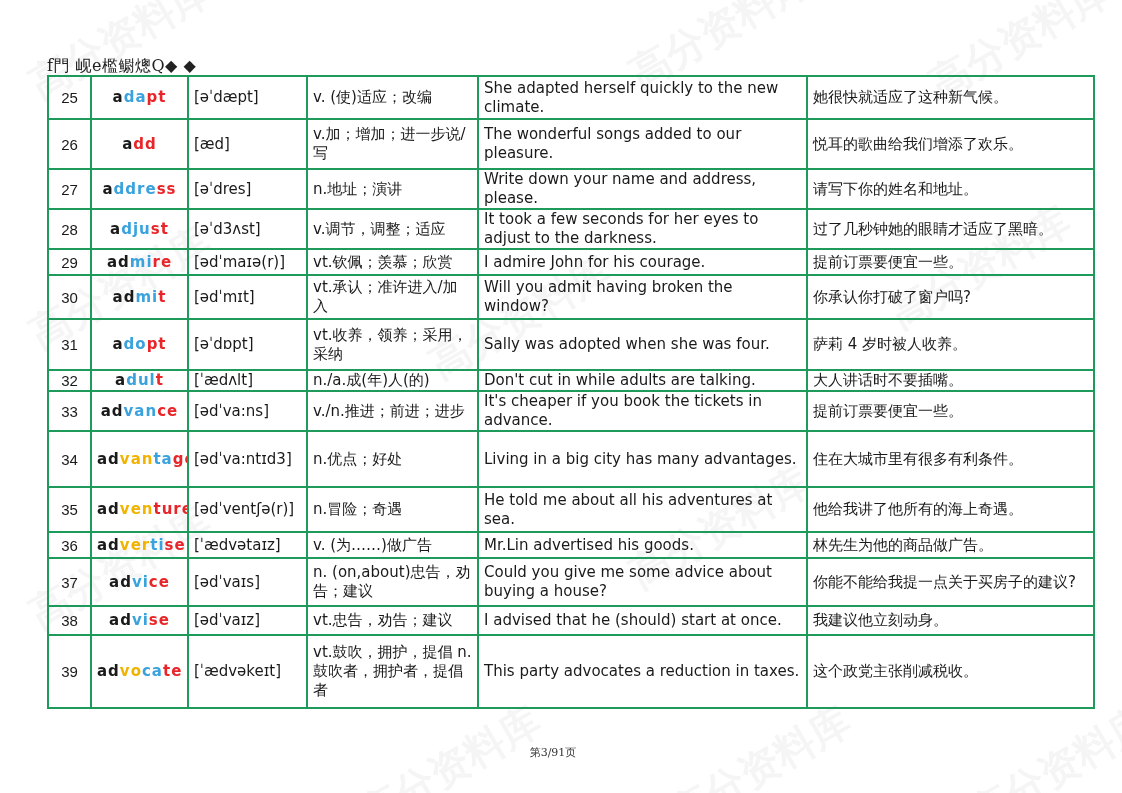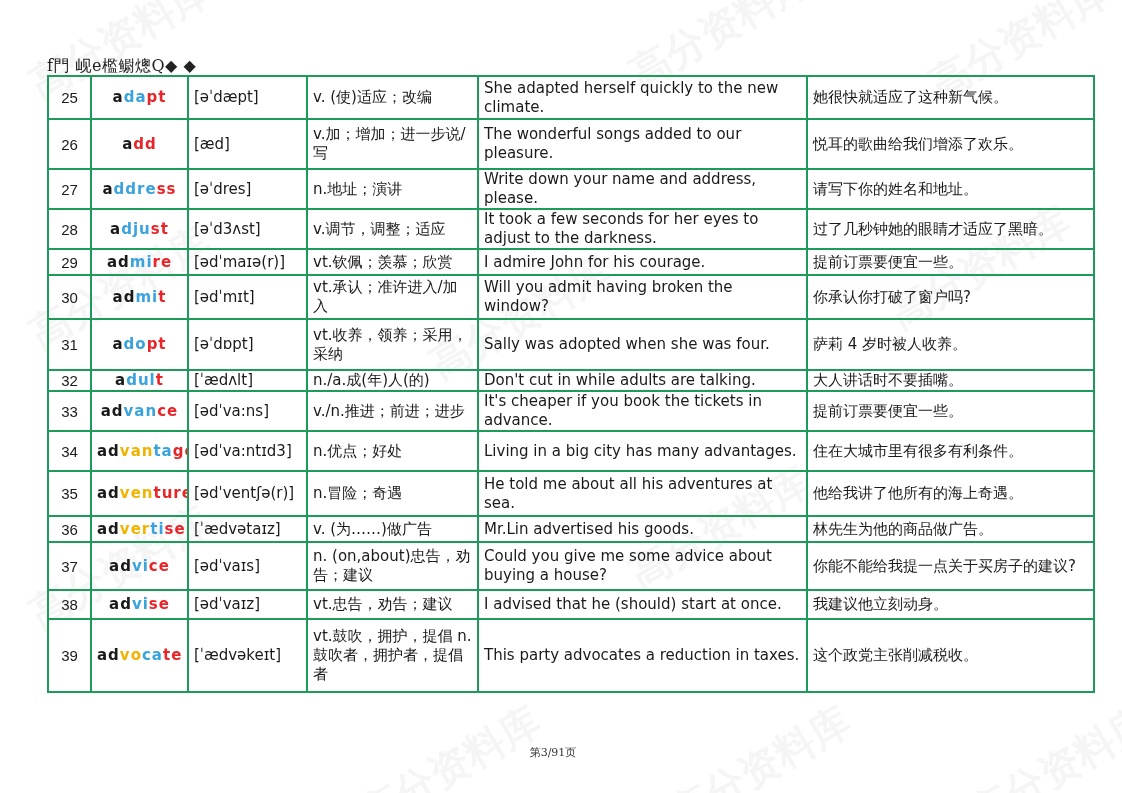--- a/index.html
+++ b/index.html
@@ -131,21 +131,21 @@
         <td class="cn">大人讲话时不要插嘴。</td>
       </tr>
       <tr style="height: 39px;">
         <td class="num">33</td>
         <td class="word"><span class="seg-k">ad</span><span class="seg-b">van</span><span class="seg-r">ce</span></td>
         <td class="phon">[ədˈva:ns]</td>
         <td class="mean">v./n.推进；前进；进步</td>
         <td class="ex">It's cheaper if you book the tickets in advance.</td>
         <td class="cn">提前订票要便宜一些。</td>
       </tr>
-      <tr style="height: 40px;">
+      <tr style="height: 56px;">
         <td class="num">34</td>
         <td class="word"><span class="seg-k">ad</span><span class="seg-y">van</span><span class="seg-b">ta</span><span class="seg-r">ge</span></td>
         <td class="phon">[ədˈva:ntɪd3]</td>
         <td class="mean">n.优点；好处</td>
         <td class="ex">Living in a big city has many advantages.</td>
         <td class="cn">住在大城市里有很多有利条件。</td>
       </tr>
       <tr style="height: 45px; margin-left: 46px;">
         <td class="num">35</td>
         <td class="word"><span class="seg-k">ad</span><span class="seg-y">ven</span><span class="seg-r">ture</span></td>

